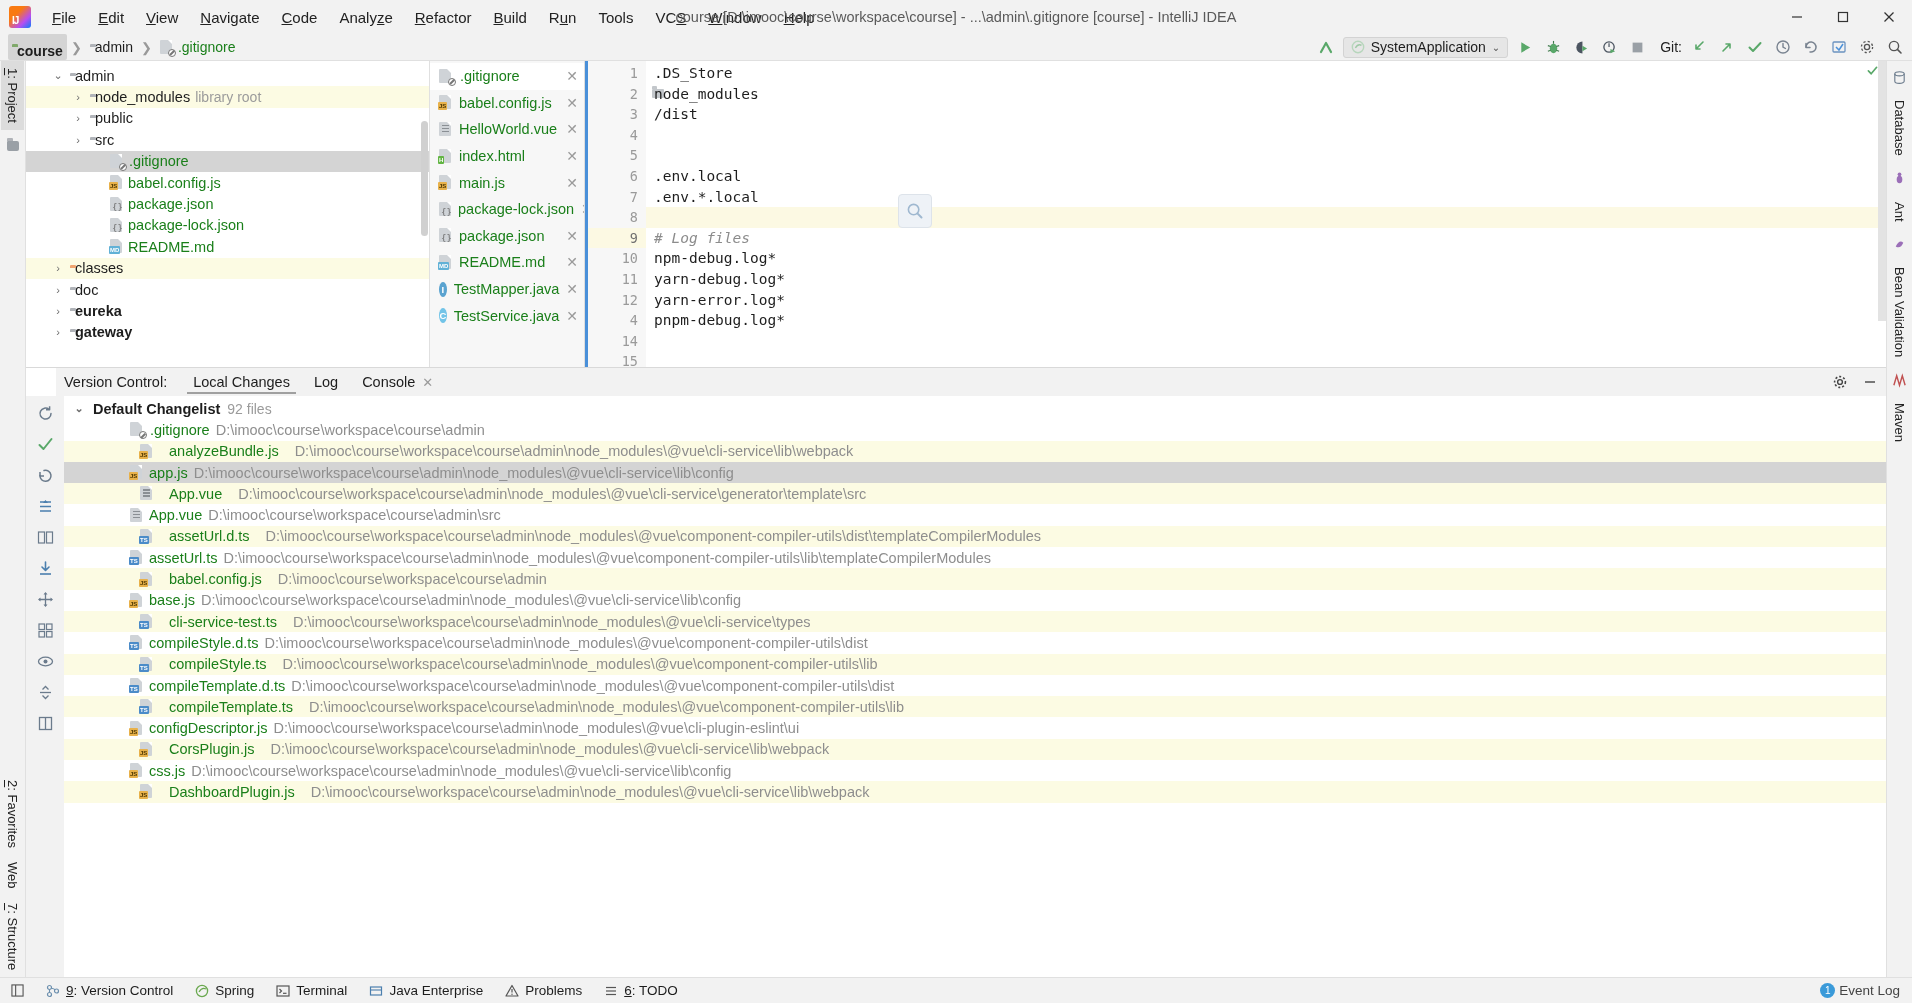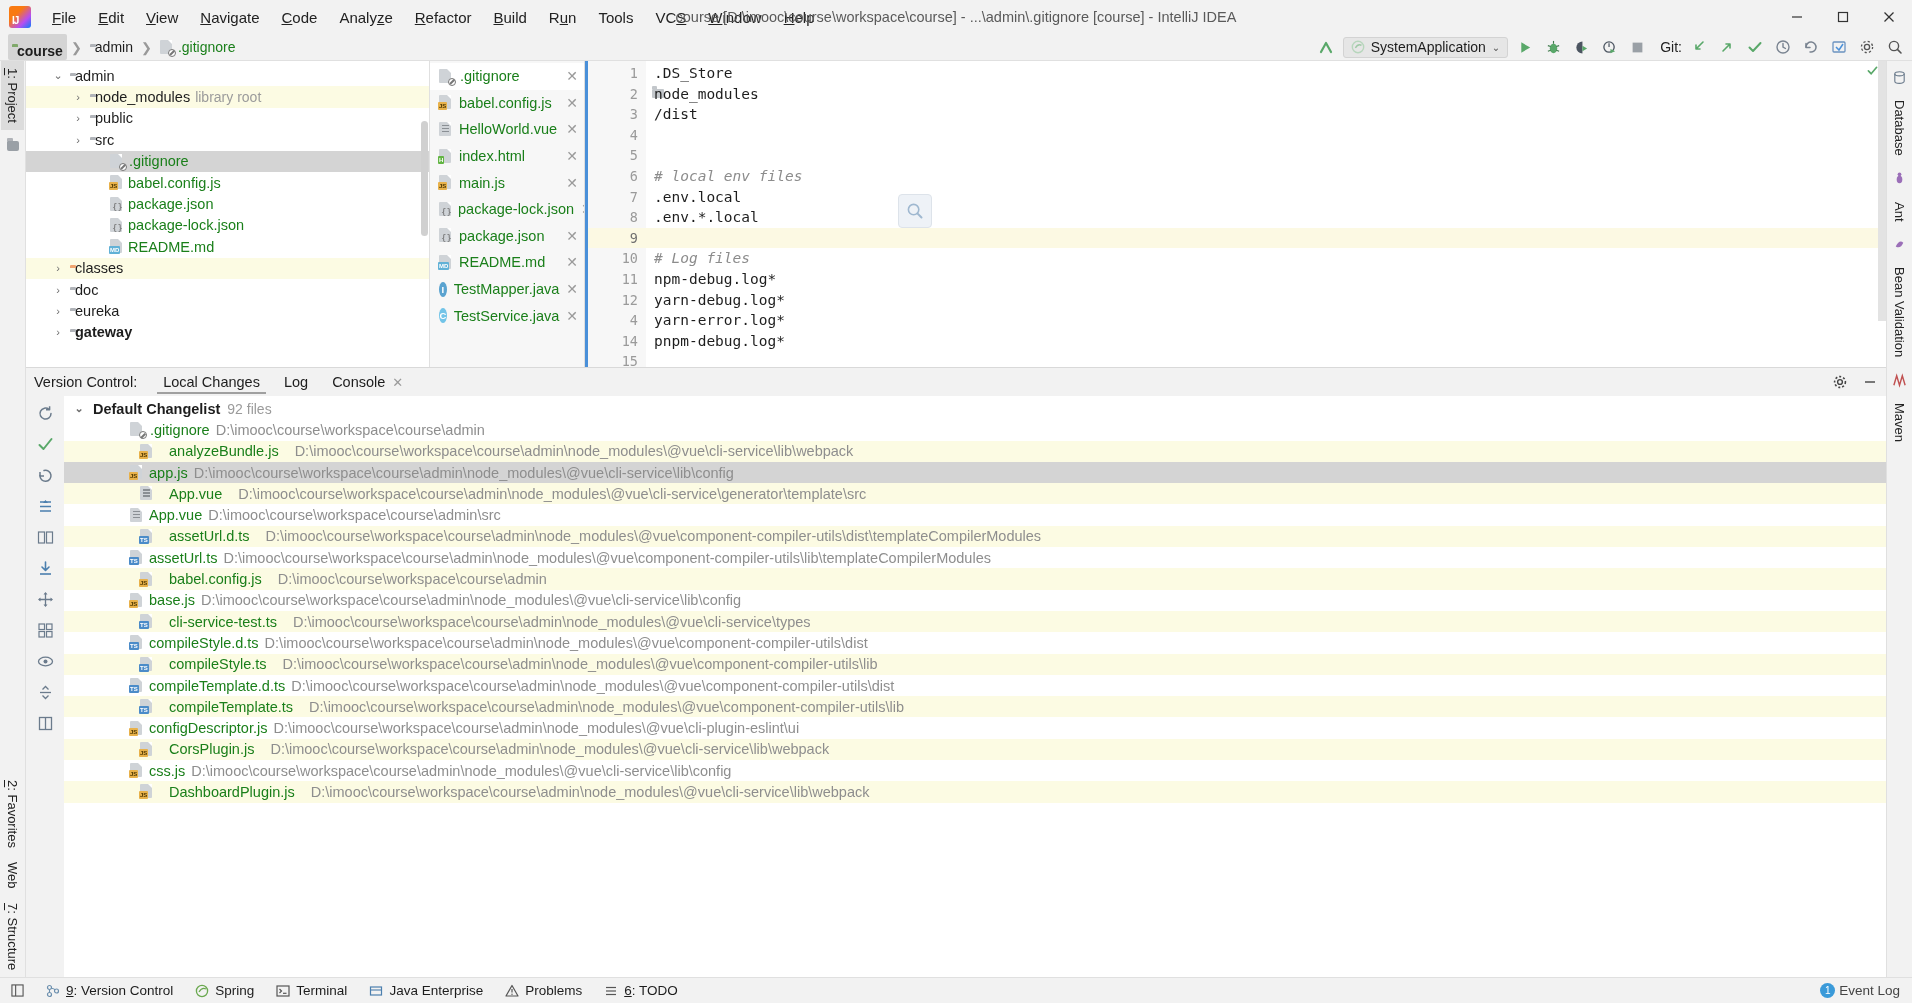--- a/index.html
+++ b/index.html
@@ -97,21 +97,21 @@
   .cline{ height:20.6px; line-height:20.6px; padding-left:8px; white-space:pre;}
   .cline.cur{ background:#fcf9e3; }
   .cmt{ color:#8c8c8c; font-style:italic;}
   .magnify{ position:absolute; left:252px; top:133px; width:34px; height:34px; border-radius:4px; background:#eef2f7; border:1px solid #dde3ea; display:flex; align-items:center; justify-content:center;}
   .editorscroll{ position:absolute; right:0; top:0; width:8px; height:100%; background:#fff;}
   .editorscroll .th{ position:absolute; top:0; width:8px; height:260px; background:#e3e3e3;}
   .markstripe{ position:absolute; right:9px; top:4px; width:10px; height:12px;}
 
   
   .vcs{ flex:1 1 auto; display:flex; flex-direction:column; background:#fff; min-height:0; border-top:1px solid #d9d9d9;}
-  .vcshead{ height:28px; background:#f2f2f2; display:flex; align-items:center; padding:0 8px; gap:0px; font-size:14.5px; flex:0 0 28px;}
+  .vcshead{ height:28px; background:#f2f2f2; display:flex; align-items:center; padding:0 8px; gap:0px; font-size:14.5px; flex:0 0 28px;margin-left:30px;}
   .vcshead .lbl{ color:#1d1d1d; margin-right:14px;}
   .vtabbtn{ padding:4px 12px; position:relative; }
   .vtabbtn.sel:after{ content:""; position:absolute; left:6px; right:6px; bottom:0; height:2.5px; background:#a0a0a0;}
   .vtabbtn .x{ color:#9a9a9a; margin-left:7px; font-size:13px;}
   .vcshead .right{ margin-left:auto; display:flex; gap:14px; align-items:center; color:#555;}
   .vcsbody{ flex:1 1 auto; display:flex; min-height:0; }
   .vcsrail{ width:38px; flex:0 0 38px; background:#f2f2f2; display:flex; flex-direction:column; align-items:center; padding-top:6px; gap:9px;}
   .vr{ width:22px; height:22px; display:flex; align-items:center; justify-content:center; color:#4b7fae; font-size:15px;}
   .changes{ flex:1 1 auto; overflow:hidden; position:relative; padding-top:2px;}
   .crow{ height:21.3px; display:flex; align-items:center; gap:6px; font-size:14.5px; padding-left:18px; white-space:nowrap;}
@@ -382,21 +382,21 @@
               <div class="trow">
                 <span style="display:inline-block;width:16px;flex:0 0 16px;"></span>
                 <span class="arr">›</span>
                 <span class="ico"><span class="folder"></span></span>
                 <span class="blk">doc</span>
               </div>
               <div class="trow">
                 <span style="display:inline-block;width:16px;flex:0 0 16px;"></span>
                 <span class="arr">›</span>
                 <span class="ico"><span class="folder"></span></span>
-                <span class="blk" style="font-weight:normal;">eureka</span>
+                <span class="blk" style="font-weight:bold;">eureka</span>
               </div>
               <div class="trow">
                 <span style="display:inline-block;width:16px;flex:0 0 16px;"></span>
                 <span class="arr">›</span>
                 <span class="ico"><span class="folder"></span></span>
                 <span class="blk" style="font-weight:bold;">gateway</span>
               </div>
               <div class="scrollthumb" style="top:60px;height:115px;"></div>
           </div>
         </div>
@@ -472,21 +472,20 @@
               <div class="gline"><span>4</span></div>
               <div class="gline"><span>14</span></div>
               <div class="gline"><span>15</span></div>
             </div>
           <div class="code">
             <div class="cline"><span class="">.DS_Store</span></div>
               <div class="cline"><span class="">node_modules</span></div>
               <div class="cline"><span class="">/dist</span></div>
               <div class="cline"><span class=""></span></div>
               <div class="cline"><span class=""></span></div>
-              <div class="cline"><span class="cmt"># local env files</span></div>
               <div class="cline"><span class="">.env.local</span></div>
               <div class="cline"><span class="">.env.*.local</span></div>
               <div class="cline cur"><span class=""></span></div>
               <div class="cline"><span class="cmt"># Log files</span></div>
               <div class="cline"><span class="">npm-debug.log*</span></div>
               <div class="cline"><span class="">yarn-debug.log*</span></div>
               <div class="cline"><span class="">yarn-error.log*</span></div>
               <div class="cline"><span class="">pnpm-debug.log*</span></div>
               <div class="cline"><span class=""></span></div>
               <div class="magnify">

